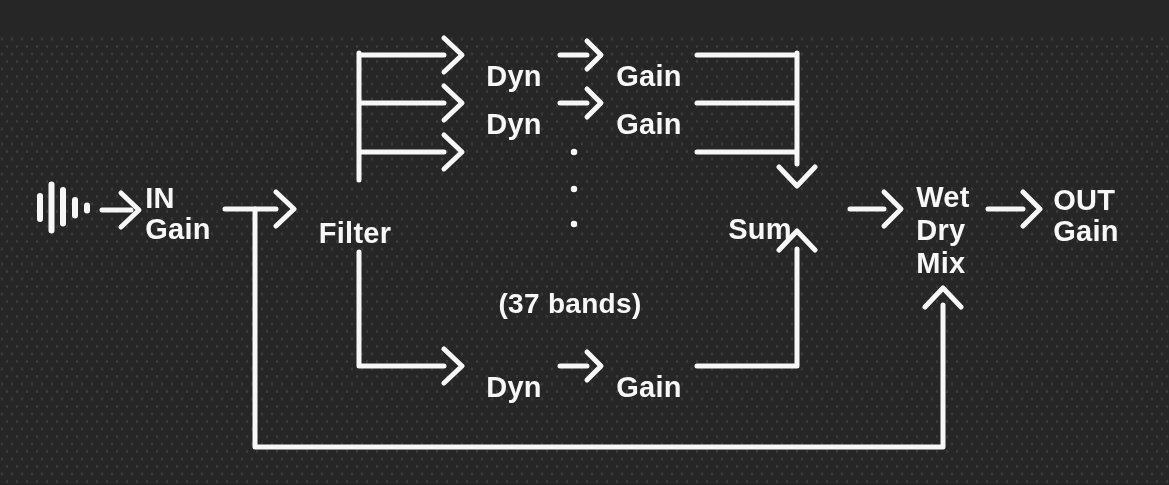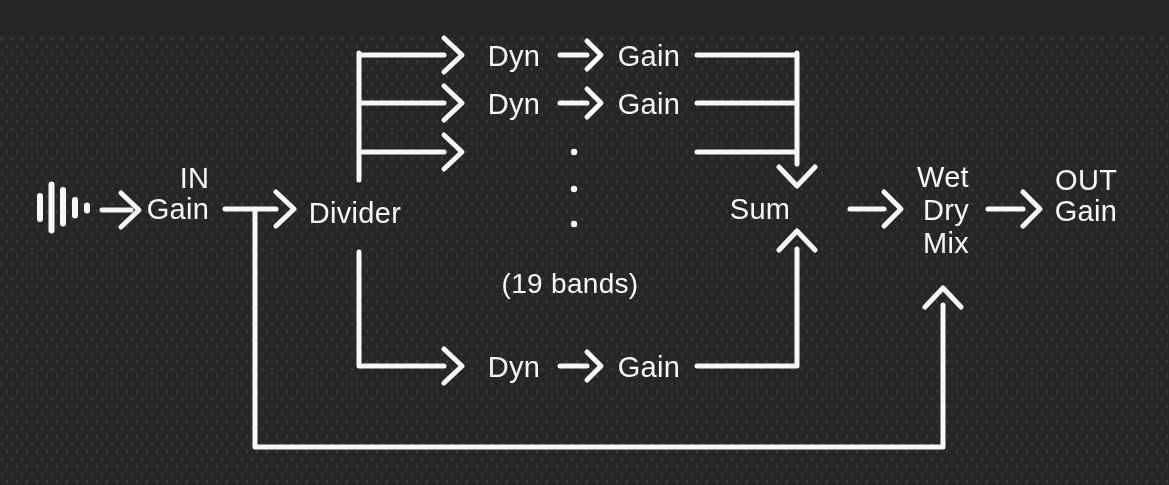--- a/index.html
+++ b/index.html
@@ -22,26 +22,27 @@
       radial-gradient(circle, var(--dot) 1.1px, transparent 1.6px),
       radial-gradient(circle, var(--dot) 1.1px, transparent 1.6px);
     background-size:10px 15px,10px 15px;
     background-position:2px 3px,7px 10.5px;
   }
   svg.wires{position:absolute;left:0;top:0;color:var(--line);}
   .lbl{
     position:absolute;
     transform:translate(-50%,-50%);
     color:var(--text);
-    font-weight:400;
+    font-weight:700;
     font-size:29px;
     line-height:31px;
     letter-spacing:.3px;
-    text-align:right;
+    text-align:left;
     white-space:nowrap;
+    margin-top:20px;
   }
   .lbl.three{line-height:33px;}
   .lbl.note{font-size:28px;}
 </style>
 </head>
 <body>
 
 <div class="stage">
   <div class="dots"></div>
 
@@ -113,33 +114,33 @@
       <circle cx="574" cy="224" r="3.2"></circle>
     </g>
   </svg>
 
   <div class="lbl" style="left:178px;top:194px">
     <div>IN</div>
     <div>Gain</div>
   </div>
 
   <div class="lbl" style="left:355px;top:213px">
-    <div>Divider</div>
+    <div>Filter</div>
   </div>
 
   <div class="lbl" style="left:514px;top:56px">Dyn</div>
   <div class="lbl" style="left:649px;top:56px">Gain</div>
 
   <div class="lbl" style="left:514px;top:104px">Dyn</div>
   <div class="lbl" style="left:649px;top:104px">Gain</div>
 
   <div class="lbl" style="left:514px;top:367px">Dyn</div>
   <div class="lbl" style="left:649px;top:367px">Gain</div>
 
-  <div class="lbl note" style="left:570px;top:283px">(19 bands)</div>
+  <div class="lbl note" style="left:570px;top:283px">(37 bands)</div>
 
   <div class="lbl" style="left:760px;top:209px">Sum</div>
 
   <div class="lbl three" style="left:943px;top:210px">
     <div>Wet</div>
     <div>Dry</div>
     <div>Mix</div>
   </div>
 
   <div class="lbl" style="left:1086px;top:196px">

